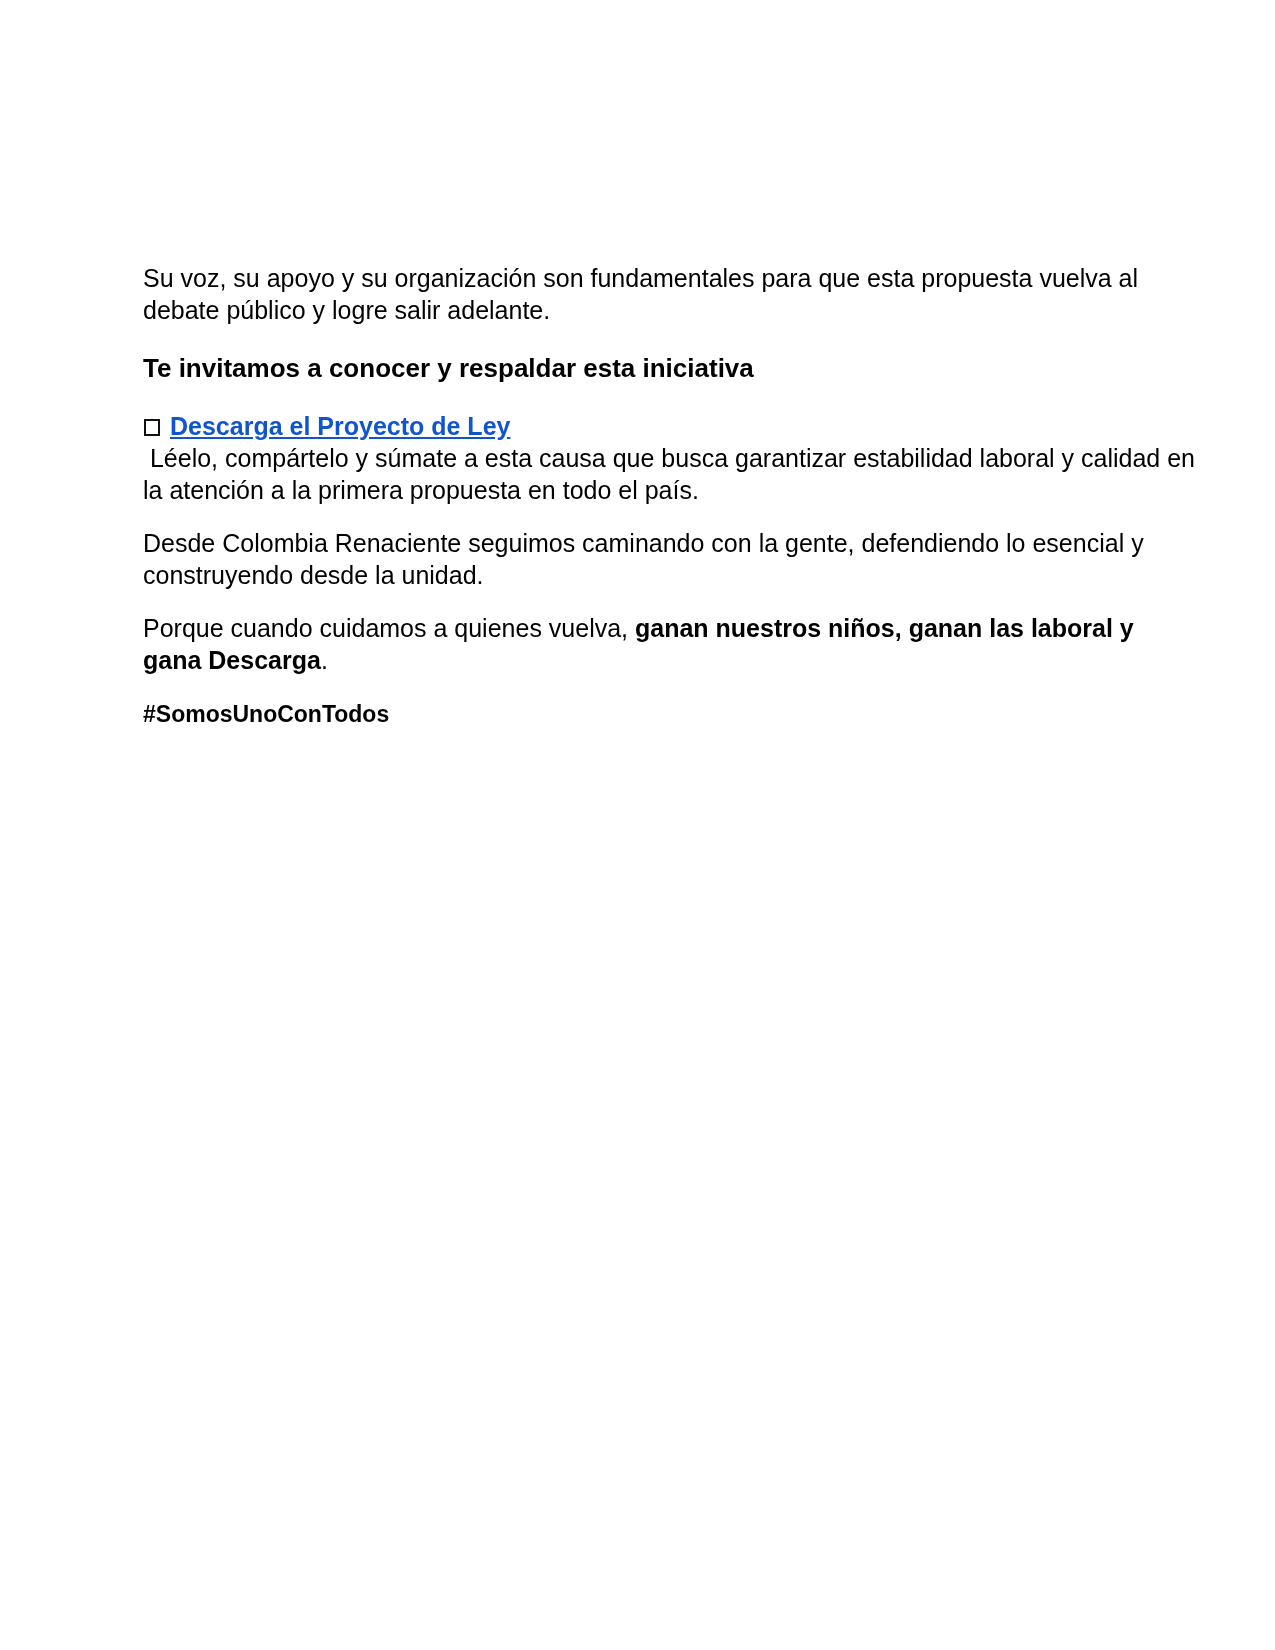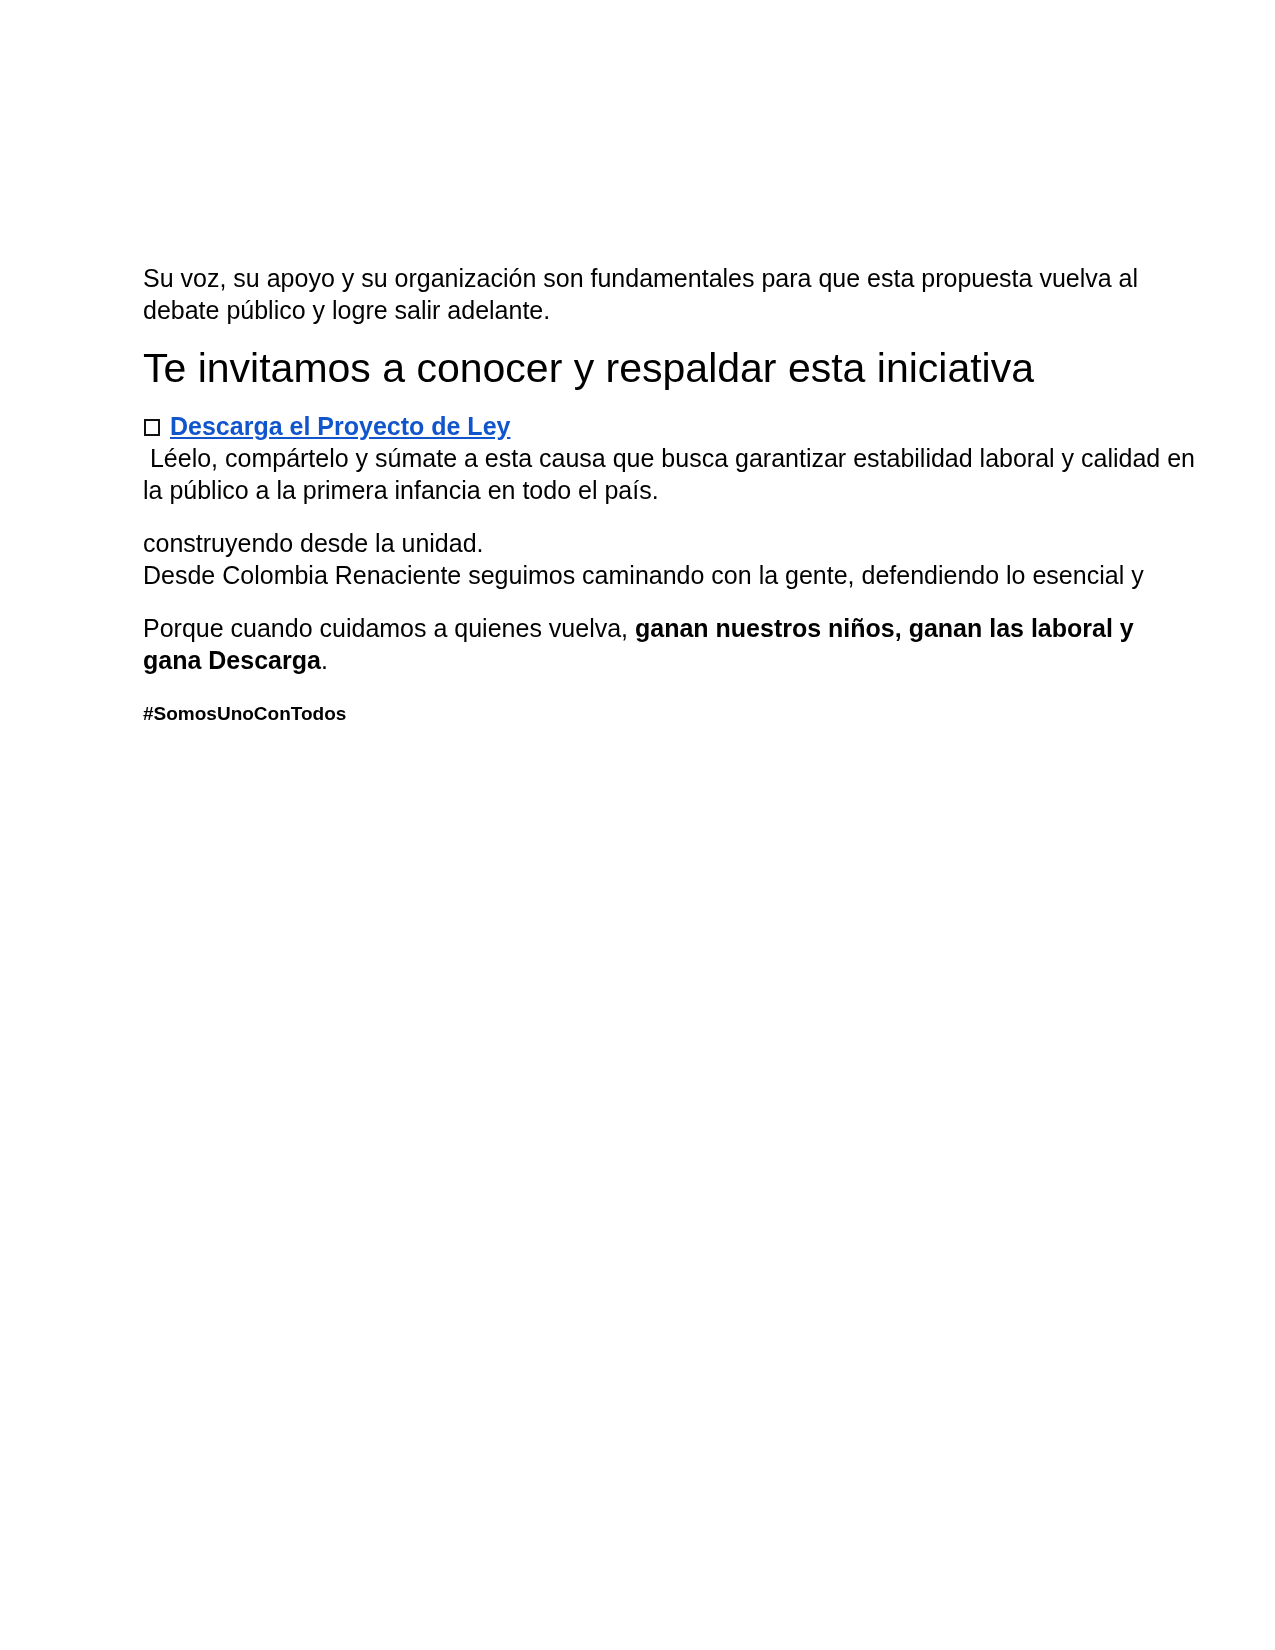--- a/index.html
+++ b/index.html
@@ -26,23 +26,23 @@
     font-size: 25px;
     line-height: 32px;
     font-weight: 400;
   }
   .line {
     display: block;
     white-space: pre;
   }
   .doc-heading {
     margin: 0 0 21px 0;
-    font-size: 41px;
+    font-size: 26px;
     line-height: 42px;
-    font-weight: 400;
+    font-weight: 700;
     color: #000000;
     white-space: pre;
   }
   .tofu {
     display: inline-block;
     width: 16px;
     height: 17px;
     border: 2px solid #111111;
     box-sizing: border-box;
     margin: 0 10px 0 1px;
@@ -54,46 +54,46 @@
     font-weight: 700;
     text-decoration: underline;
     cursor: pointer;
     margin-top: 29px;
   }
   .bold {
     font-weight: 700;
   }
   .hashtag-para {
     margin: 0;
-    font-size: 19px;
+    font-size: 23px;
     line-height: 34px;
     font-weight: 700;
   }
 </style>
 </head>
 <body>
 
 <div class="page">
 
   <p class="para">
     <span class="line">Su voz, su apoyo y su organización son fundamentales para que esta propuesta vuelva al</span>
     <span class="line">debate público y logre salir adelante.</span>
   </p>
 
   <h2 class="doc-heading">Te invitamos a conocer y respaldar esta iniciativa</h2>
 
   <p class="para">
     <span class="line"><span class="tofu"></span><a class="doc-link">Descarga el Proyecto de Ley</a></span>
     <span class="line"> Léelo, compártelo y súmate a esta causa que busca garantizar estabilidad laboral y calidad en</span>
-    <span class="line">la público a la primera infancia en todo el país.</span>
+    <span class="line">la atención a la primera propuesta en todo el país.</span>
   </p>
 
   <p class="para">
+    <span class="line">Desde Colombia Renaciente seguimos caminando con la gente, defendiendo lo esencial y</span>
     <span class="line">construyendo desde la unidad.</span>
-    <span class="line">Desde Colombia Renaciente seguimos caminando con la gente, defendiendo lo esencial y</span>
   </p>
 
   <p class="para">
     <span class="line"><span>Porque cuando cuidamos a quienes vuelva, </span><span class="bold">ganan nuestros niños, ganan las laboral y</span></span>
     <span class="line"><span class="bold">gana Descarga</span><span>.</span></span>
   </p>
 
   <p class="hashtag-para">#SomosUnoConTodos</p>
 
 </div>

